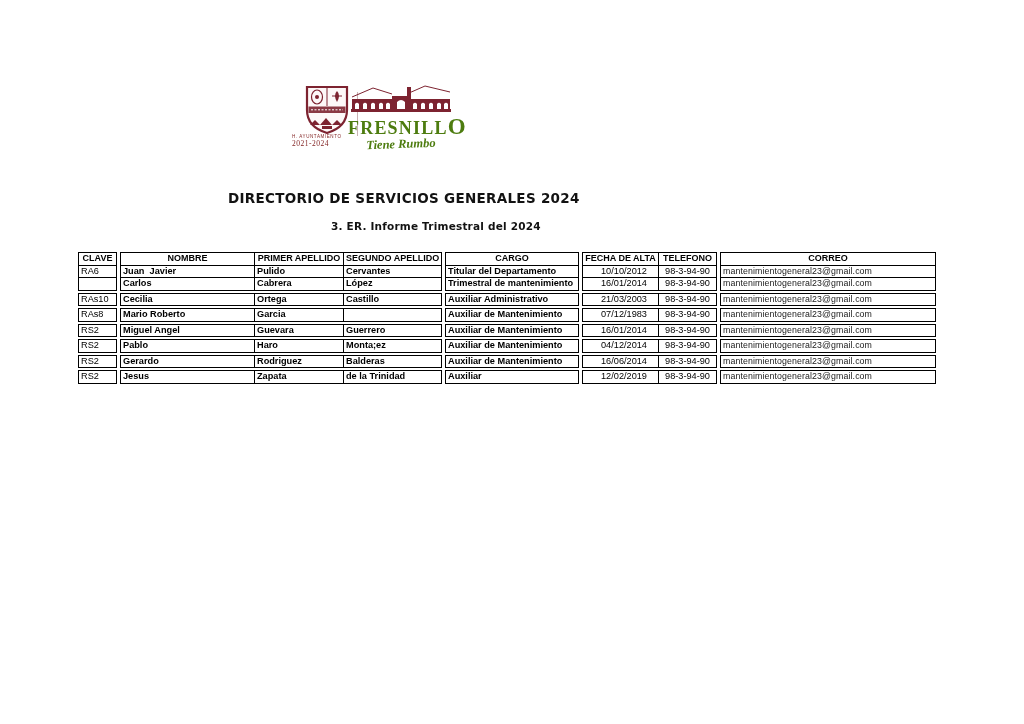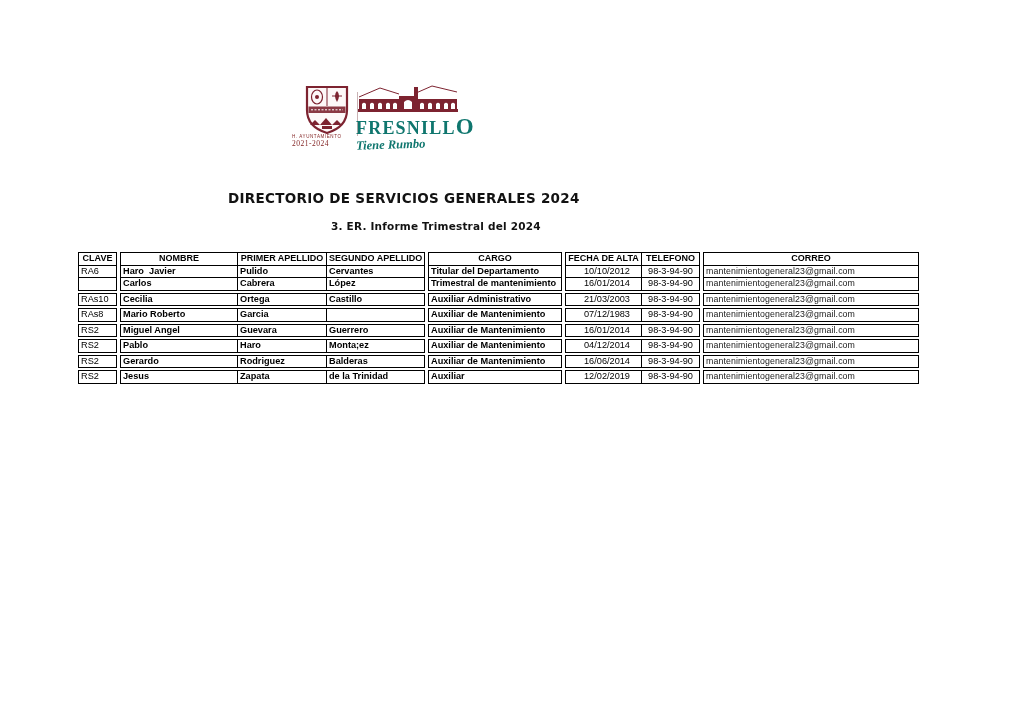--- a/index.html
+++ b/index.html
@@ -6,21 +6,21 @@
   .page{position:relative;width:1024px;height:724px;background:#ffffff;overflow:hidden;
         font-family:"Liberation Sans",sans-serif;color:#000;}
 
   
   .logo{position:absolute;left:296px;top:82px;width:180px;height:70px;}
   .crest{position:absolute;left:8px;top:3px;}
   .crest-caption{position:absolute;left:-4px;top:52px;width:70px;color:#7f1d1d;}
   .crest-line1{font-size:4.5px;letter-spacing:.6px;white-space:nowrap;}
   .crest-line2{font-size:7.5px;letter-spacing:.5px;font-family:"Liberation Serif",serif;}
   .logo-divider{position:absolute;left:61px;top:10px;width:1px;height:44px;background:#c9b2b4;}
-  .wordmark{position:absolute;left:60px;top:2px;width:106px;text-align:left;color:#0f766e;}
+  .wordmark{position:absolute;left:52px;top:2px;width:106px;text-align:center;color:#4d7c0f;}
   .brand{font-family:"Liberation Serif",serif;font-weight:bold;font-size:18px;line-height:17px;
          letter-spacing:1.2px;white-space:nowrap;}
   .brand .bigO{font-size:23px;}
   .tagline{font-family:"Liberation Serif",serif;font-style:italic;font-weight:bold;
            font-size:12.5px;transform:rotate(-2deg);margin-top:0px;}
 
   
   .title{position:absolute;left:228px;top:190px;font-family:"DejaVu Sans",sans-serif;
          font-weight:bold;font-size:13.5px;letter-spacing:.3px;color:#121212;white-space:nowrap;}
   .subtitle{position:absolute;left:331px;top:220px;font-family:"DejaVu Sans",sans-serif;
@@ -28,21 +28,21 @@
 
   
   .dtable{position:absolute;left:78px;top:252px;}
   .trow{display:flex;}
   .trow.body{margin-top:-1px;}
   .trow.gapped{margin-top:2px;}
   .c{box-sizing:border-box;border:1px solid #000;height:13.5px;line-height:11.5px;
      padding:0 2px;font-size:9.2px;overflow:hidden;white-space:pre;background:#fff;}
   .sp{width:3px;height:13.5px;}
   .c0{width:39px;}
-  .c1{width:118px;}
+  .c1{width:135px;}
   .c2{width:90px;margin-left:-1px;}
   .c3{width:99px;margin-left:-1px;}
   .c4{width:134px;}
   .c5{width:77px;padding-left:9px;}
   .c6{width:59px;margin-left:-1px;}
   .c7{width:216px;}
   .h{font-weight:bold;text-align:center;font-size:9px;padding:0 2px;}
   .bold{font-weight:bold;}
   .ctr{text-align:center;}
   .mail{font-size:8.8px;letter-spacing:.1px;color:#1a1a1a;}
@@ -106,21 +106,21 @@
       <div class="sp"></div>
       <div class="c c5 h">FECHA DE ALTA</div>
       <div class="c c6 h">TELEFONO</div>
       <div class="sp"></div>
       <div class="c c7 h">CORREO</div>
     </div>
 
     <div class="trow body">
       <div class="c c0">RA6</div>
       <div class="sp"></div>
-      <div class="c c1 bold">Haro  Javier</div>
+      <div class="c c1 bold">Juan  Javier</div>
       <div class="c c2 bold">Pulido</div>
       <div class="c c3 bold">Cervantes</div>
       <div class="sp"></div>
       <div class="c c4 bold">Titular del Departamento</div>
       <div class="sp"></div>
       <div class="c c5 ctr">10/10/2012</div>
       <div class="c c6 ctr">98-3-94-90</div>
       <div class="sp"></div>
       <div class="c c7 mail">mantenimientogeneral23@gmail.com</div>
     </div>

